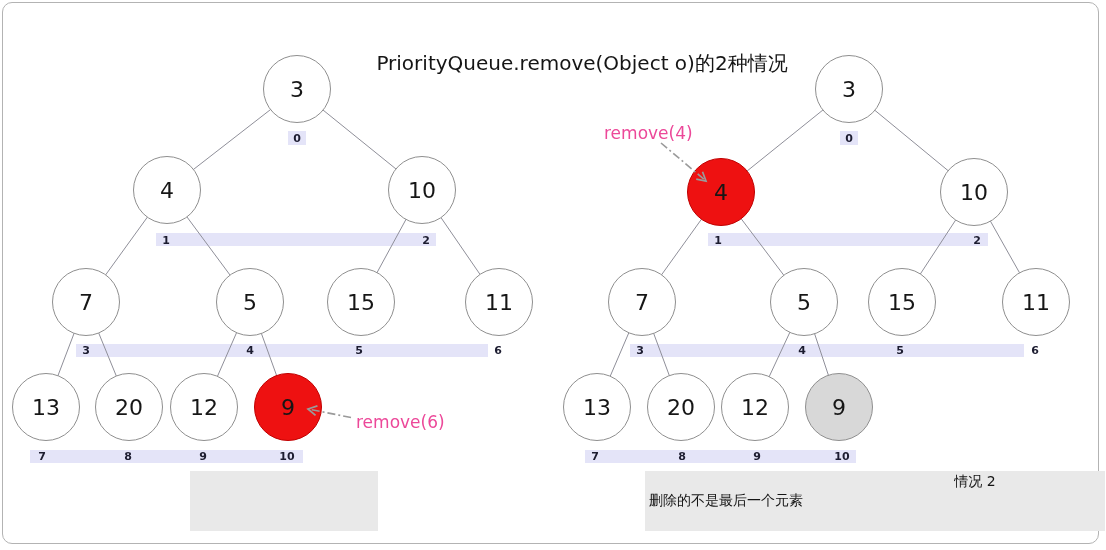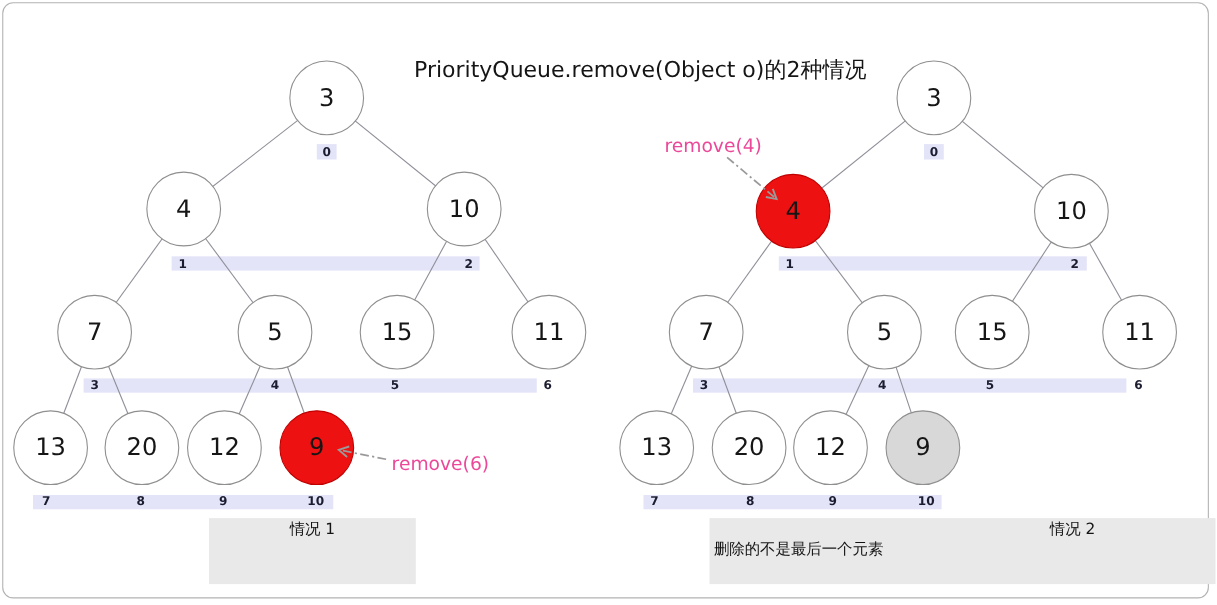--- a/index.html
+++ b/index.html
@@ -145,21 +145,20 @@
 
   <svg class="overlay" width="1106" height="550" style="z-index:5;">
     <line class="arrow-line" x1="351" y1="417.5" x2="308" y2="409" marker-end="url(#chev)"></line>
     <line class="arrow-line" x1="661" y1="143" x2="706" y2="181" marker-end="url(#chev)"></line>
   </svg>
 
   <div class="remove-label" style="left:356px; top:412px;">remove(6)</div>
   <div class="remove-label" style="left:604px; top:123px;">remove(4)</div>
 
   <div class="caption" style="left:190px; top:471px; width:188px; height:60px;">
-    <div class="cap-title">情况 1</div>
   </div>
   <div class="caption right-cap" style="left:645px; top:471px; width:460px; height:60px;">
     <div class="cap-title">情况 2</div>
     <div>删除的不是最后一个元素</div>
   </div>
 
   <div class="frame"></div>
 </div>
 
 </body></html>

